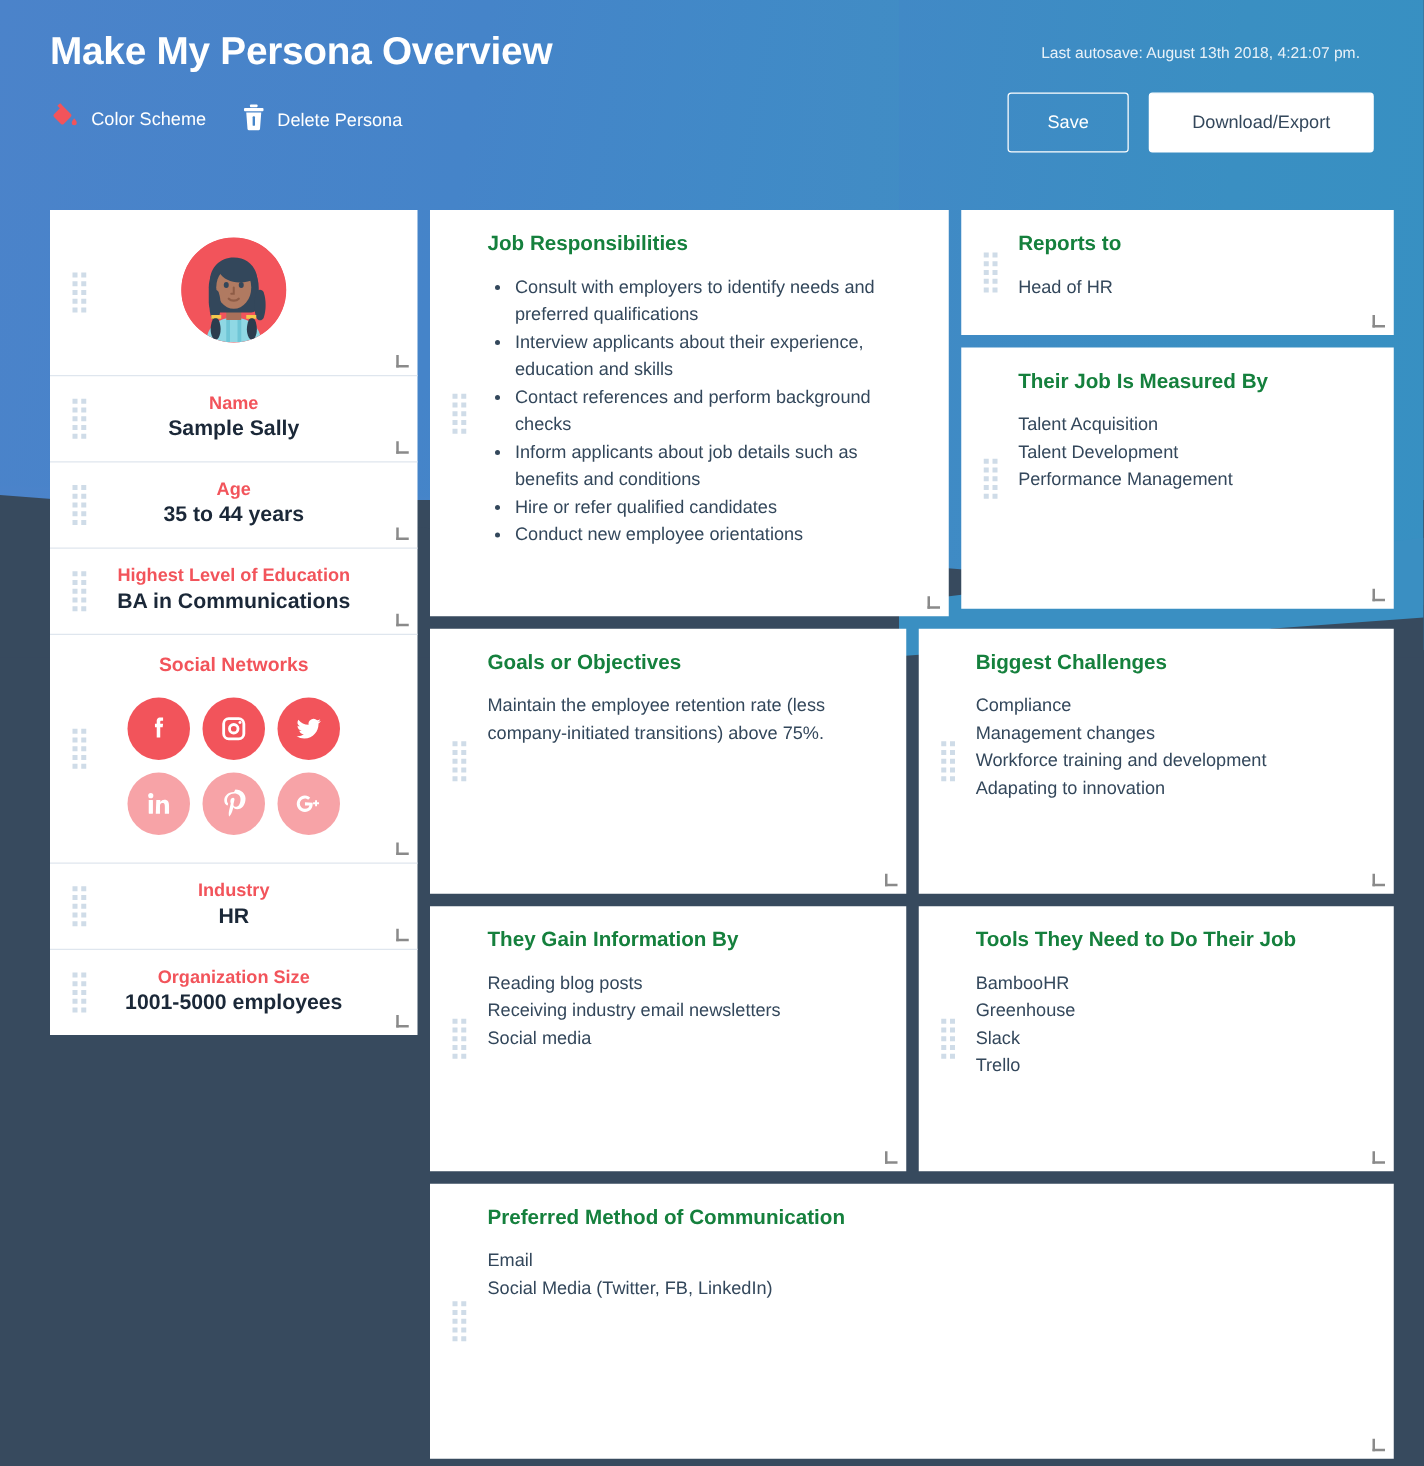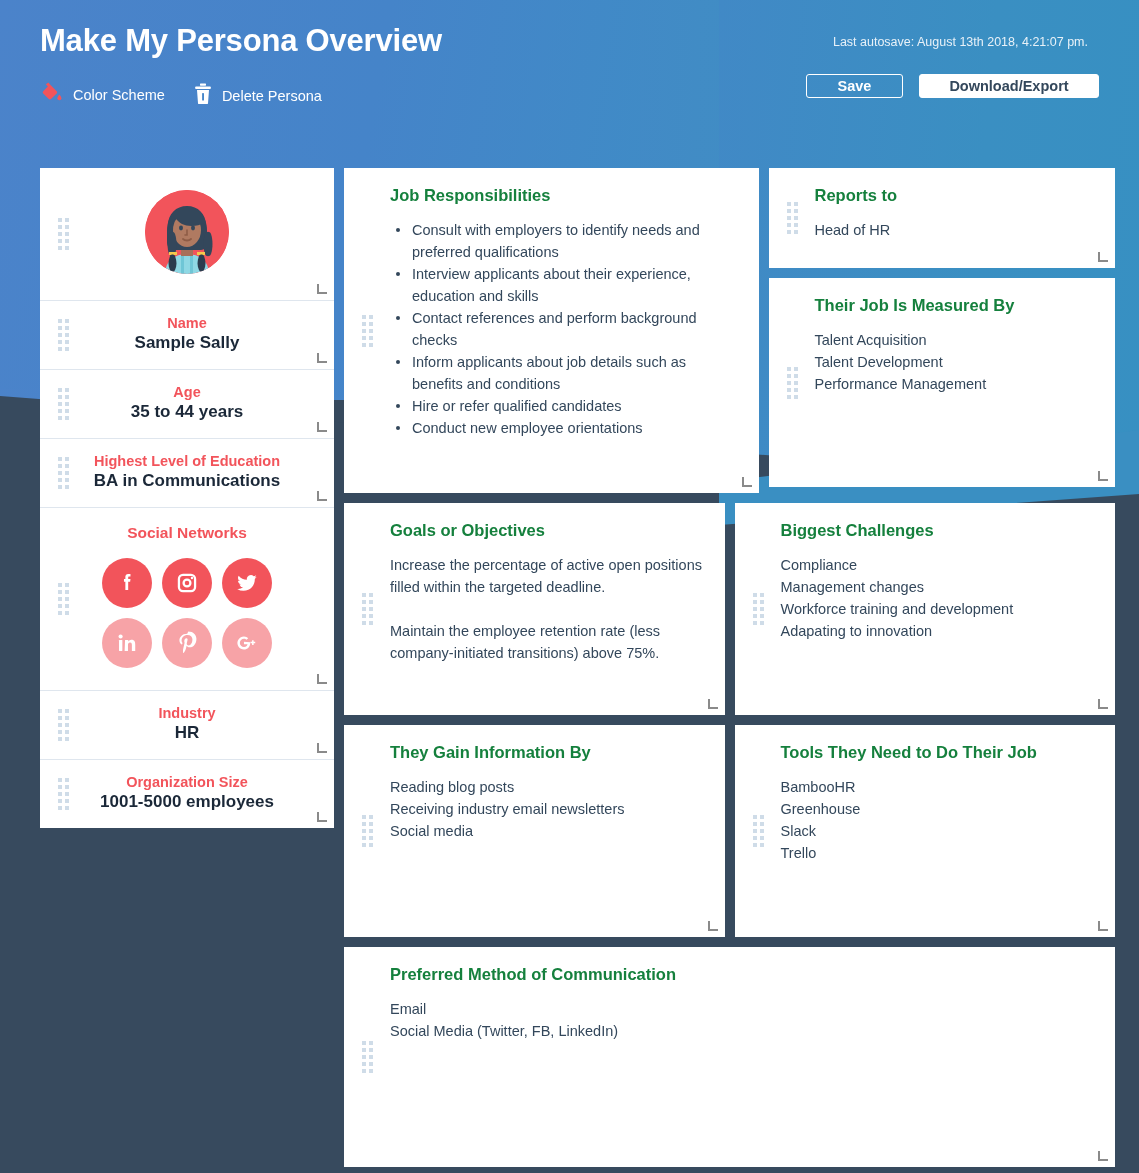--- a/index.html
+++ b/index.html
@@ -90,24 +90,24 @@
     cursor: pointer;
   }
   .hdr-action-label { font-size: 14.5px; color: #ffffff; }
 
   .btn-group {
     position: absolute;
     right: 40px; top: 74px;
     display: flex; gap: 16px;
   }
   .btn {
-    height: 24px;
+    height: 48px;
     border-radius: 3px;
     display: flex; align-items: center; justify-content: center;
-    font-size: 14.5px; font-weight: bold;
+    font-size: 14.5px; font-weight: normal;
     cursor: pointer;
     padding: 0 26px;
   }
   .btn-save {
     background: transparent;
     border: 1.5px solid #ffffff;
     color: #ffffff;
     min-width: 97px;
   }
   .btn-download {
@@ -604,21 +604,20 @@
               <i></i>
               <i></i>
               <i></i>
               <i></i>
               <i></i>
               <i></i>
               <i></i>
               <i></i>
           </div>
           <div class="card-title">Goals or Objectives</div>
-          <div class="card-para">Increase the percentage of active open positions filled within the targeted deadline.</div>
           <div class="card-para">Maintain the employee retention rate (less company-initiated transitions) above 75%.</div>
           <div class="resize-corner"></div>
         </div>
 
         <div class="card card-mid">
           <div class="drag-handle">
             <i></i>
               <i></i>
               <i></i>
               <i></i>

